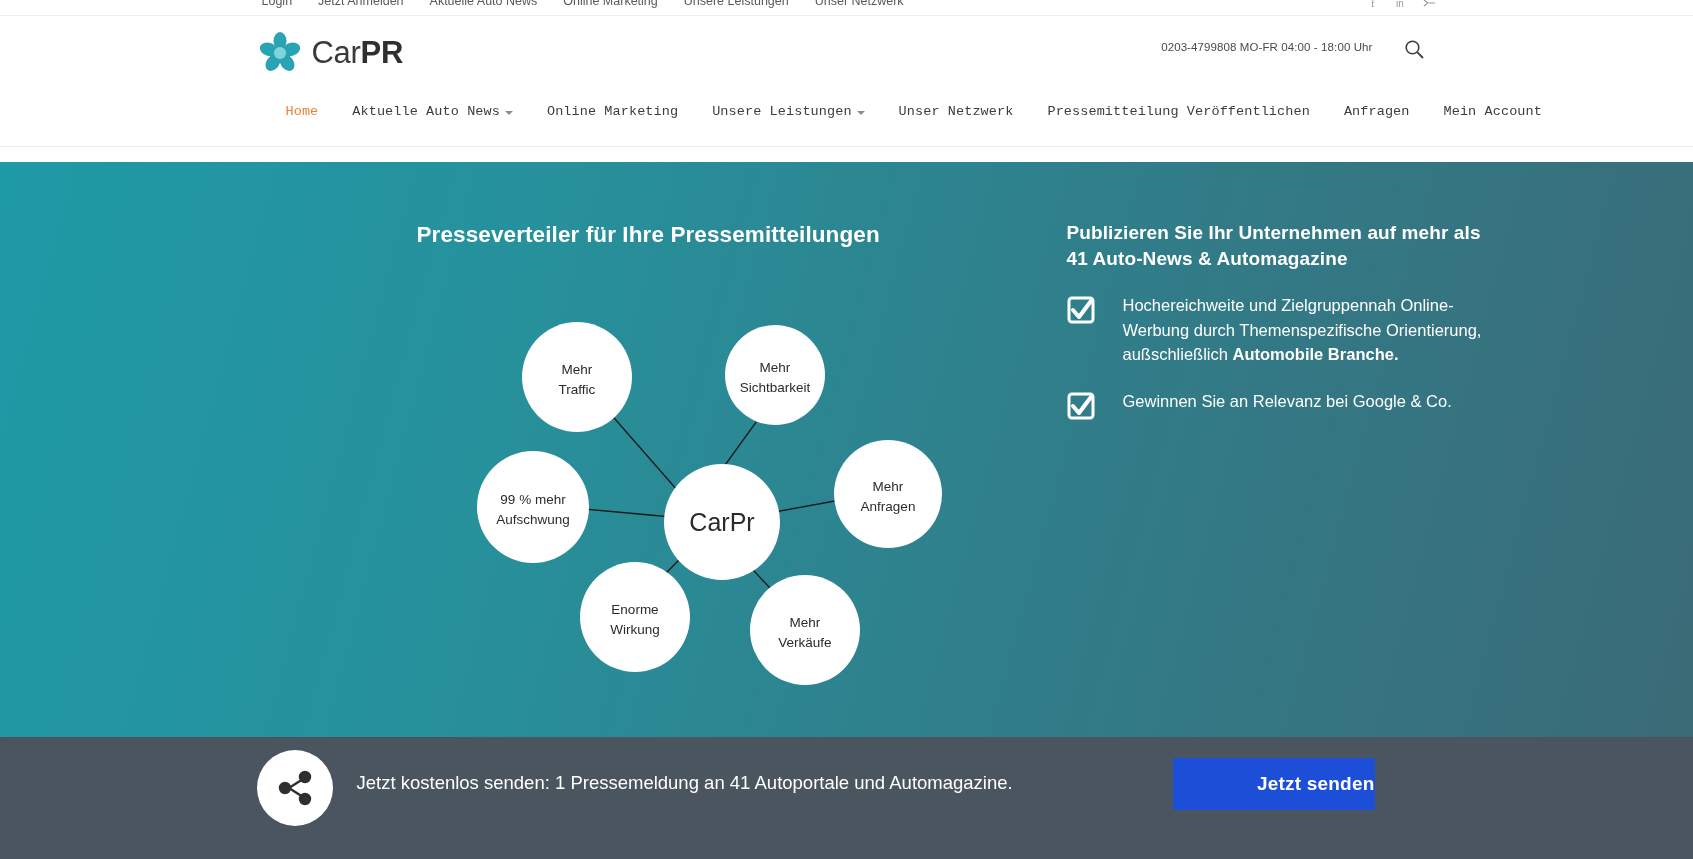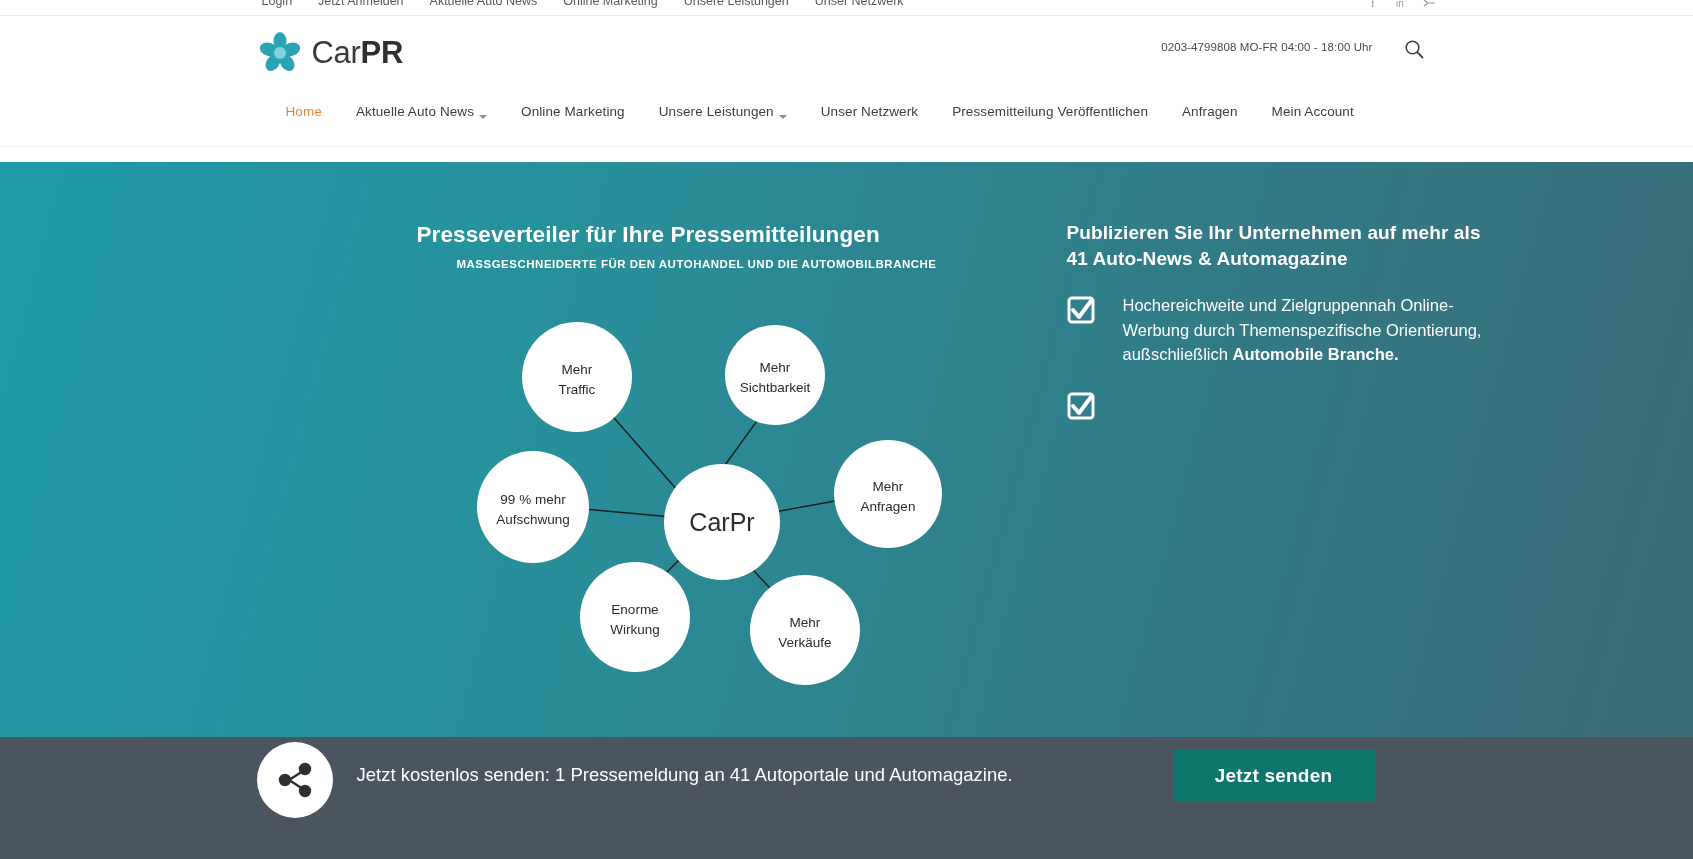--- a/index.html
+++ b/index.html
@@ -105,27 +105,28 @@
     position: absolute;
     left: 12px;
     top: 88px;
     display: flex;
     align-items: center;
     gap: 0;
     font-size: 13.5px;
   }
   .mainnav .item {
     display: flex;
-    align-items: flex-end;
+    align-items: center;
     gap: 5px;
     padding: 0 17px;
     color: #3d3d3d;
     white-space: nowrap;
     cursor: pointer;
     letter-spacing: 0.1px;
+    font-family: Liberation Mono, monospace;
   }
   .mainnav .item.active { color: #e8833a; }
   .caret {
     width: 0; height: 0;
     border-left: 4px solid transparent;
     border-right: 4px solid transparent;
     border-top: 4px solid #8d8d8d;
     display: inline-block;
     margin-top: 2px;
   }
@@ -209,21 +210,21 @@
   .cta {
     position: absolute;
     top: 737px; left: 0;
     width: 100%;
     height: 122px;
     background: #4a5560;
   }
   .cta-inner {
     position: relative;
     width: 1180px;
-    margin: 0 auto;
+    margin: 8px auto;
     height: 86px;
     display: flex;
     align-items: center;
   }
   .share-circle {
     position: absolute;
     left: 0; top: 5px;
     width: 76px; height: 76px;
     border-radius: 50%;
     background: #ffffff;
@@ -235,28 +236,29 @@
     position: absolute;
     left: 100px; top: 27px;
     font-size: 18.5px;
     color: #ffffff;
     white-space: nowrap;
   }
   .cta-btn {
     position: absolute;
     right: 62px; top: 13px;
     width: 202px; height: 52px;
-    background: #0f766e;
+    background: #1d4ed8;
     color: #ffffff;
     border: none;
     font-size: 19px;
     font-weight: 700;
     font-family: "Liberation Sans", sans-serif;
     cursor: pointer;
     letter-spacing: 0.2px;
+    text-align: right;
   }
   .node-label {
     font-family: "Liberation Sans", sans-serif;
     fill: #2b2b2b;
   }
 </style>
 </head>
 <body>
 
 <div class="page">
@@ -350,21 +352,20 @@
         </div>
       </nav>
 
     </div>
   </div>
 
   <div class="hero">
     <div class="hero-inner">
 
       <div class="hero-title">Presseverteiler für Ihre Pressemitteilungen</div>
-      <div class="hero-sub">MASSGESCHNEIDERTE FÜR DEN AUTOHANDEL UND DIE AUTOMOBILBRANCHE</div>
 
       <div class="diagram">
         <svg width="560" height="420" viewBox="0 0 560 420">
           <g stroke="#1b1b1b" stroke-width="1.4">
             <line x1="245" y1="225" x2="140" y2="105"></line>
             <line x1="255" y1="215" x2="320" y2="125"></line>
             <line x1="300" y1="235" x2="410" y2="215"></line>
             <line x1="285" y1="265" x2="345" y2="330"></line>
             <line x1="245" y1="265" x2="185" y2="325"></line>
             <line x1="225" y1="235" x2="115" y2="225"></line>
@@ -423,20 +424,21 @@
           <div class="txt"><span>Hochereichweite und Zielgruppennah Online-Werbung durch Themenspezifische Orientierung, außschließlich </span><b>Automobile Branche.</b></div>
         </div>
 
         <div class="feat">
           <span class="chk">
             <svg width="28" height="28" viewBox="0 0 28 28">
               <rect x="2" y="2" width="24" height="24" rx="3" fill="none" stroke="#ffffff" stroke-width="3"></rect>
               <path d="M6 14 L12 21 L24 5" fill="none" stroke="#ffffff" stroke-width="4" stroke-linecap="round" stroke-linejoin="round"></path>
             </svg>
           </span>
+          <div class="txt">Gewinnen Sie an Relevanz bei Google &amp; Co.</div>
         </div>
 
       </div>
 
     </div>
   </div>
 
   <div class="cta">
     <div class="cta-inner">
       <div class="share-circle">

